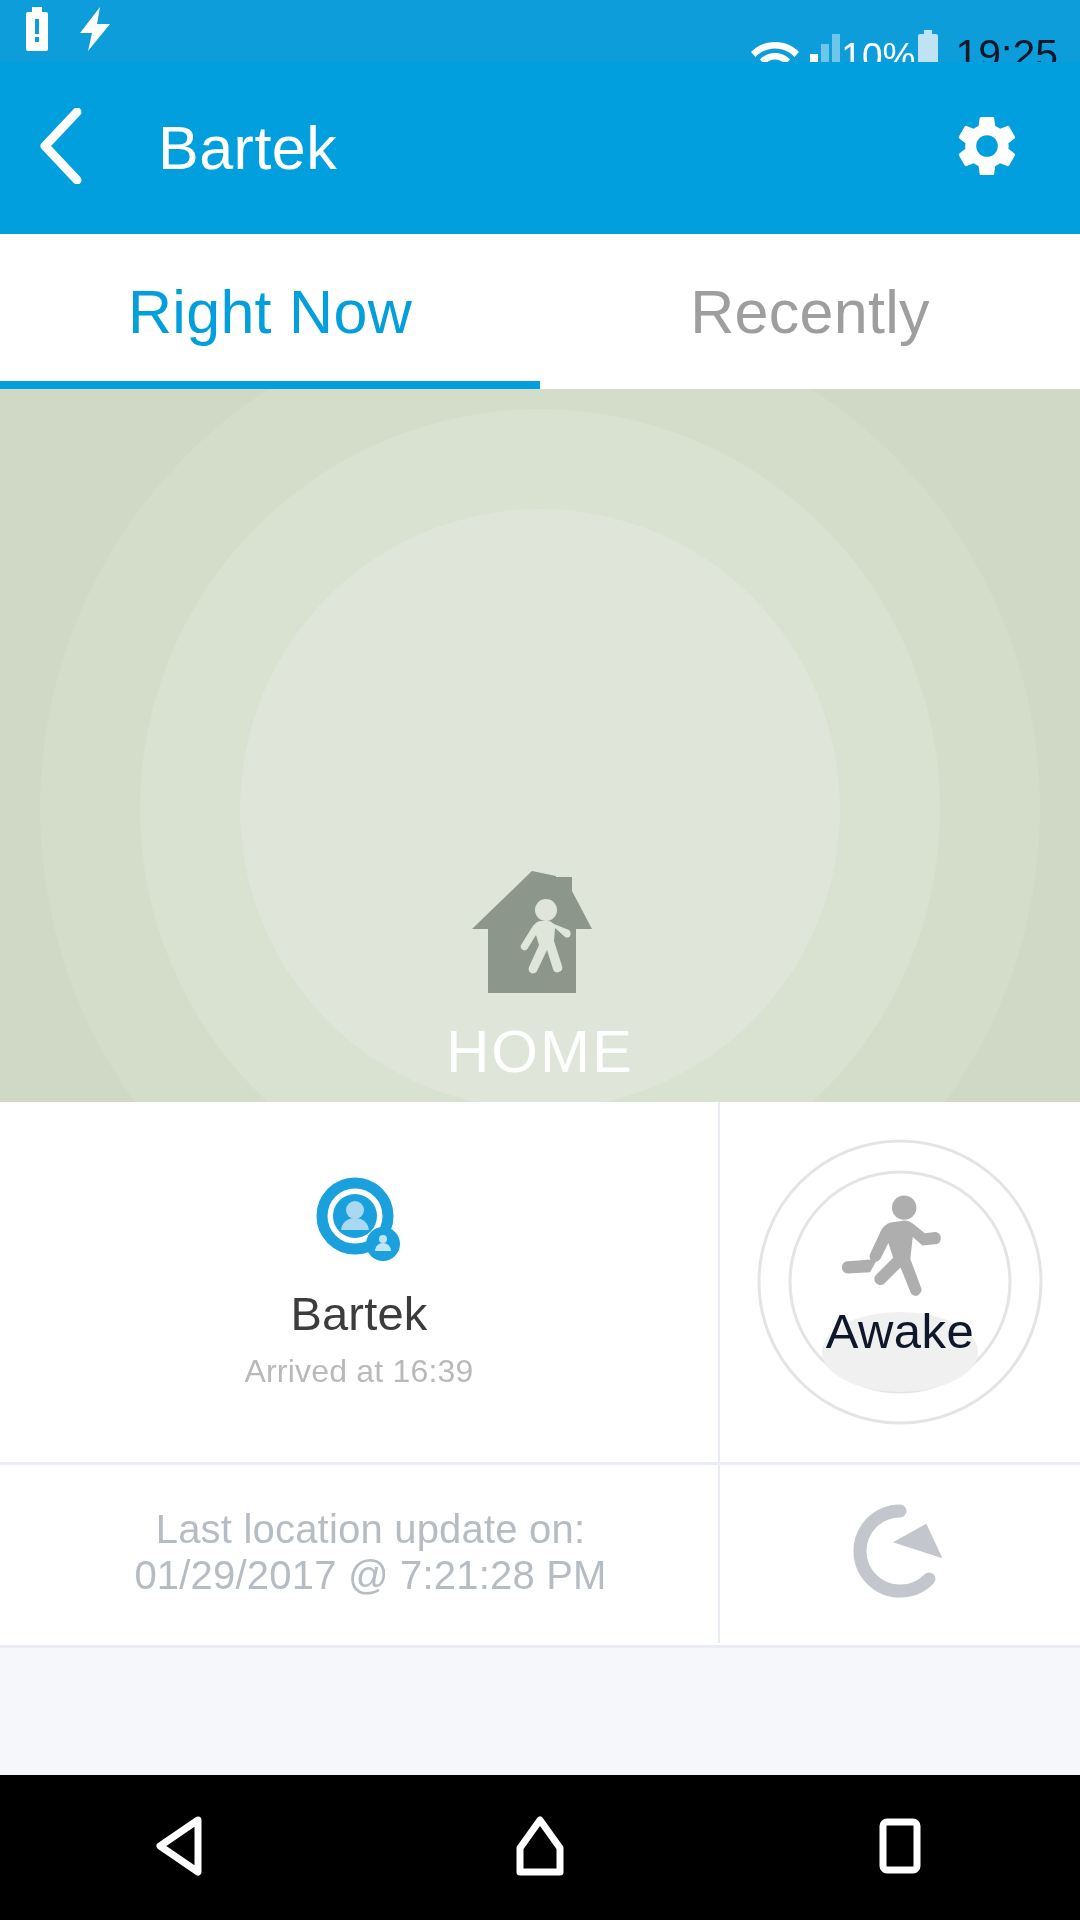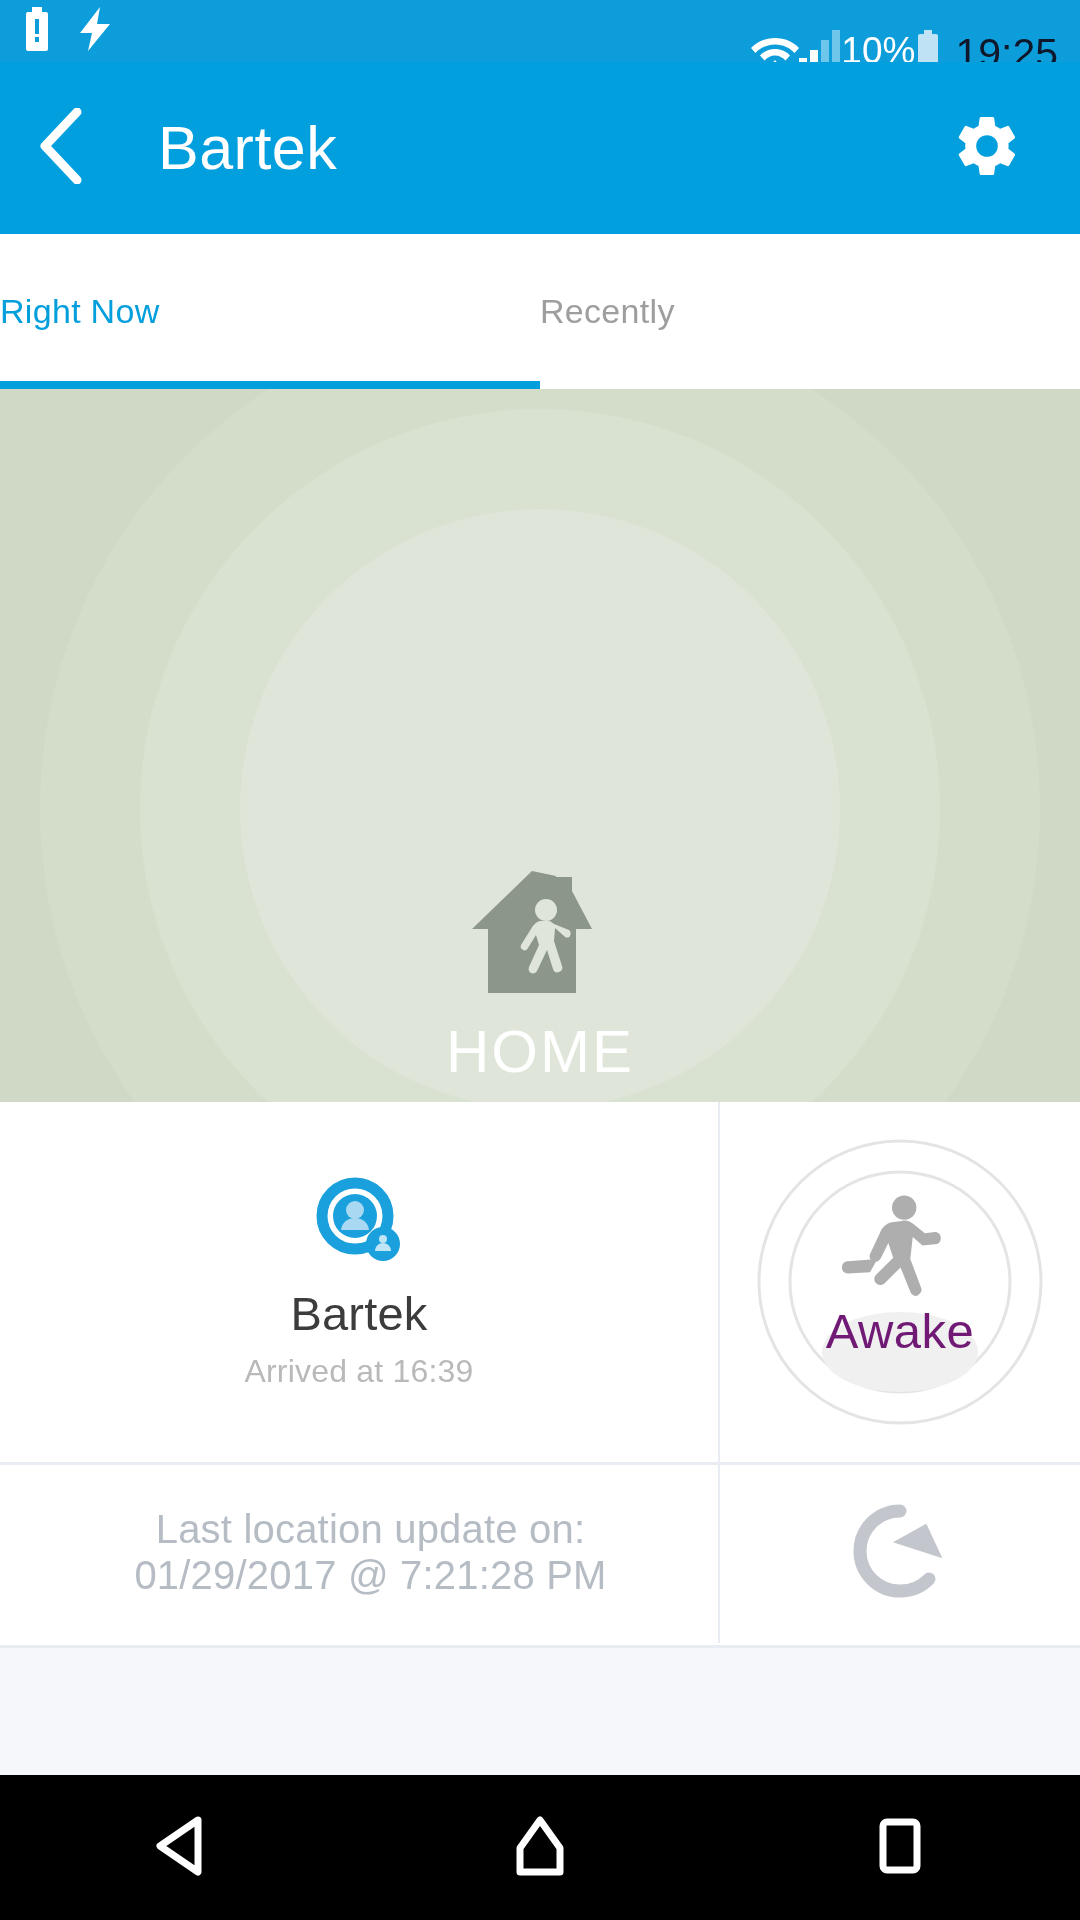--- a/index.html
+++ b/index.html
@@ -10,21 +10,21 @@
   }
   #screen { position:relative; width:1080px; height:1920px; background:#f6f7fb; }
 
   
   .statusbar {
     position:absolute; top:0; left:0; width:1080px; height:62px;
     background:#0d9ddb; display:flex; align-items:center;
     padding:0 22px;
   }
   .sb-left { display:flex; align-items:center; gap:26px; }
-  .sb-right { margin-left:auto; display:flex; align-items:flex-start; gap:0;margin-top:46px; }
+  .sb-right { margin-left:auto; display:flex; align-items:flex-end; gap:0;margin-top:46px; }
   .sb-pct {
     color:#ffffff; font-size:37px; letter-spacing:0px;
     font-family:"Liberation Sans", sans-serif;
   }
   .sb-time {
     color:#0f172a; font-size:41px; margin-left:14px;
     font-family:"Liberation Sans", sans-serif;
   }
 
   
@@ -44,22 +44,22 @@
     margin-left:auto; margin-right:48px; width:90px; height:90px;
     display:flex; align-items:center; justify-content:center; cursor:pointer;
   }
 
   
   .tabs {
     position:absolute; top:234px; left:0; width:1080px; height:155px;
     background:#ffffff; display:flex;
   }
   .tab {
-    flex:1; display:flex; align-items:center; 
-    font-size:34px; color:#9e9e9e; position:relative; cursor:pointer;
+    flex:1; display:flex; align-items:center; justify-content:center;
+    font-size:61px; color:#9e9e9e; position:relative; cursor:pointer;
     letter-spacing:0.3px;
   }
   .tab.active { color:#029fdc; }
   .tab.active::after {
     content:""; position:absolute; left:0; right:0; bottom:0;
     height:8px; background:#029fdc;
   }
 
   
   .hero {
@@ -110,21 +110,21 @@
     font-size:32px; color:#b9b9b9; margin-top:12px; letter-spacing:0.2px;
   }
   .update-text {
     text-align:center; font-size:40px; color:#b6bcc4; line-height:1.13;
     letter-spacing:0.2px;
     margin-left:23px;
   }
   .awake-wrap { position:relative; width:290px; height:290px; }
   .awake-label {
     position:absolute; left:0; right:0; top:166px; text-align:center;
-    font-size:49px; color:#701a75; letter-spacing:0.5px;
+    font-size:49px; color:#0f172a; letter-spacing:0.5px;
   }
 
   
   .filler {
     position:absolute; top:1645px; left:0; width:1080px; height:130px;
     background:#f6f7fb; border-top:3px solid #e9ecf2;
   }
 
   
   .navbar {

